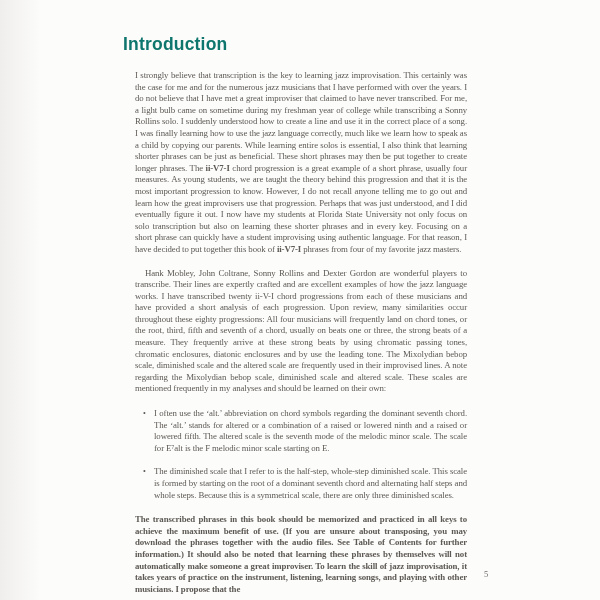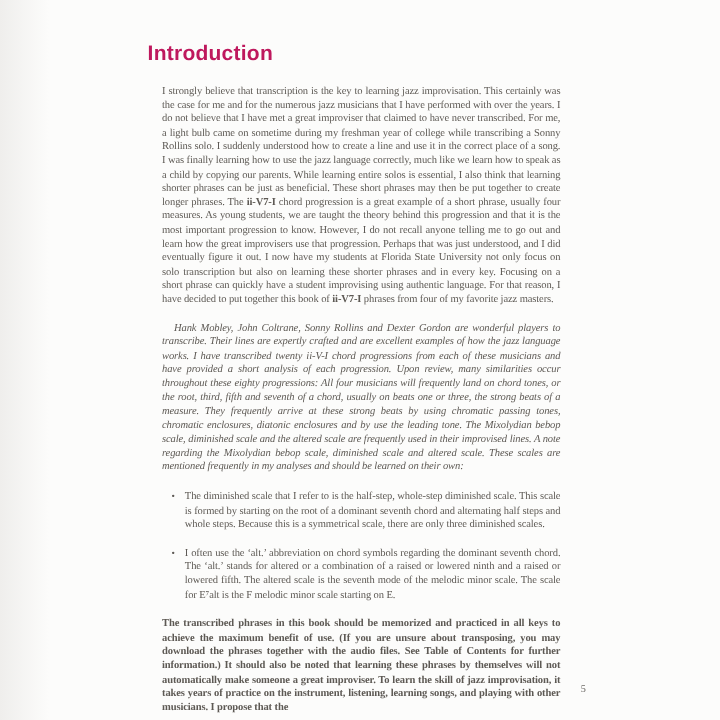--- a/index.html
+++ b/index.html
@@ -22,34 +22,34 @@
     position: absolute;
     left: 123px;
     top: 34px;
     width: 356px;
   }
   h1.page-title {
     font-family: "Liberation Sans", sans-serif;
     font-weight: 700;
     font-size: 17.5px;
     letter-spacing: 0.2px;
-    color: #be185d;
+    color: #0f766e;
     margin: 0 0 15px 0;
   }
   .page-body p,
   .page-body li {
     font-family: "Liberation Serif", serif;
     font-size: 8.8px;
     line-height: 11.6px;
     letter-spacing: -0.1px;
     color: #5d5954;
     text-align: justify;
     margin: 12px;
   }
-  .page-body p.indent { text-indent: 10px; font-style: italic; }
+  .page-body p.indent { text-indent: 10px; }
   .page-body p.spaced { margin-top: 13px; font-weight: bold; }
   .page-body ul {
     list-style: none;
     margin: 13px 0 0 8px;
     padding: 0;
   }
   .page-body li {
     position: relative;
     padding-left: 11px;
     margin-bottom: 2px;
@@ -76,20 +76,20 @@
 <body>
 
 <div class="scan-edge"></div>
 
 <div class="content">
   <h1 class="page-title">Introduction</h1>
   <div class="page-body">
       <p><span>I strongly believe that transcription is the key to learning jazz improvisation. This certainly was the case for me and for the numerous jazz musicians that I have performed with over the years. I do not believe that I have met a great improviser that claimed to have never transcribed. For me, a light bulb came on sometime during my freshman year of college while transcribing a Sonny Rollins solo. I suddenly understood how to create a line and use it in the correct place of a song. I was finally learning how to use the jazz language correctly, much like we learn how to speak as a child by copying our parents. While learning entire solos is essential, I also think that learning shorter phrases can be just as beneficial. These short phrases may then be put together to create longer phrases. The </span><span class="b">ii-V7-I</span><span> chord progression is a great example of a short phrase, usually four measures. As young students, we are taught the theory behind this progression and that it is the most important progression to know. However, I do not recall anyone telling me to go out and learn how the great improvisers use that progression. Perhaps that was just understood, and I did eventually figure it out. I now have my students at Florida State University not only focus on solo transcription but also on learning these shorter phrases and in every key. Focusing on a short phrase can quickly have a student improvising using authentic language. For that reason, I have decided to put together this book of </span><span class="b">ii-V7-I</span><span> phrases from four of my favorite jazz masters.</span></p>
       <p class="indent"><span>Hank Mobley, John Coltrane, Sonny Rollins and Dexter Gordon are wonderful players to transcribe. Their lines are expertly crafted and are excellent examples of how the jazz language works. I have transcribed twenty ii-V-I chord progressions from each of these musicians and have provided a short analysis of each progression. Upon review, many similarities occur throughout these eighty progressions: All four musicians will frequently land on chord tones, or the root, third, fifth and seventh of a chord, usually on beats one or three, the strong beats of a measure. They frequently arrive at these strong beats by using chromatic passing tones, chromatic enclosures, diatonic enclosures and by use the leading tone. The Mixolydian bebop scale, diminished scale and the altered scale are frequently used in their improvised lines. A note regarding the Mixolydian bebop scale, diminished scale and altered scale. These scales are mentioned frequently in my analyses and should be learned on their own:</span></p>
       <ul>
+        <li><span>I often use the ‘alt.’ abbreviation on chord symbols regarding the dominant seventh chord. The ‘alt.’ stands for altered or a combination of a raised or lowered ninth and a raised or lowered fifth. The altered scale is the seventh mode of the melodic minor scale. The scale for E⁷alt is the F melodic minor scale starting on E.</span></li>
         <li><span>The diminished scale that I refer to is the half-step, whole-step diminished scale. This scale is formed by starting on the root of a dominant seventh chord and alternating half steps and whole steps. Because this is a symmetrical scale, there are only three diminished scales.</span></li>
-        <li><span>I often use the ‘alt.’ abbreviation on chord symbols regarding the dominant seventh chord. The ‘alt.’ stands for altered or a combination of a raised or lowered ninth and a raised or lowered fifth. The altered scale is the seventh mode of the melodic minor scale. The scale for E⁷alt is the F melodic minor scale starting on E.</span></li>
       </ul>
       <p class="spaced"><span>The transcribed phrases in this book should be memorized and practiced in all keys to achieve the maximum benefit of use. (If you are unsure about transposing, you may download the phrases together with the audio files. See Table of Contents for further information.) It should also be noted that learning these phrases by themselves will not automatically make someone a great improviser. To learn the skill of jazz improvisation, it takes years of practice on the instrument, listening, learning songs, and playing with other musicians. I propose that the</span></p>
     </div>
 </div>
 
 <div class="page-number">5</div>
 
 </body></html>

